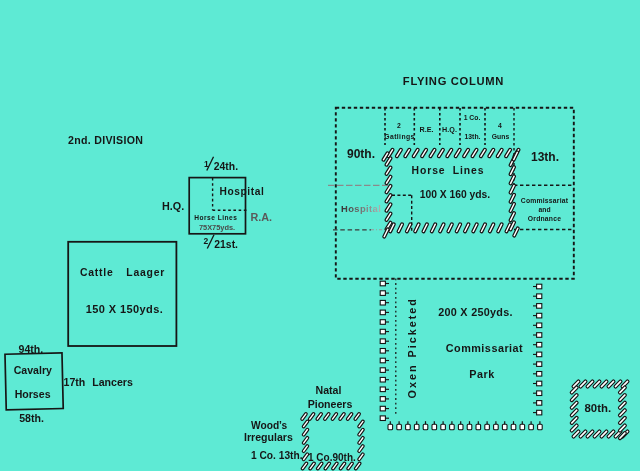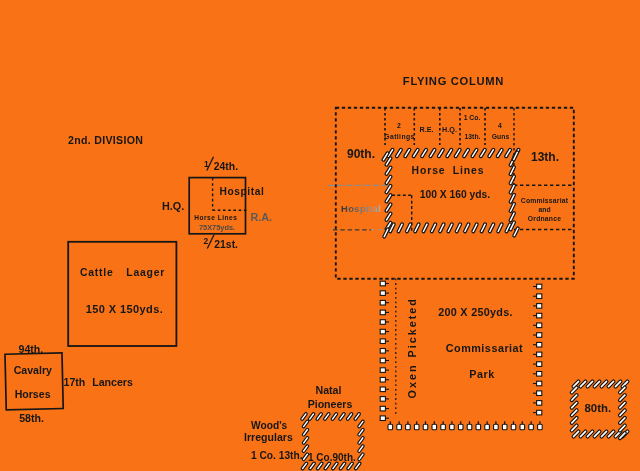--- a/index.html
+++ b/index.html
@@ -1,14 +1,14 @@
 <!DOCTYPE html>
 <html><head><meta charset="utf-8"><style>
 html,body{margin:0;padding:0;background:#fff;}
-#c{position:relative;width:640px;height:471px;background:#f97316;overflow:hidden;}
+#c{position:relative;width:640px;height:471px;background:#5eead4;overflow:hidden;}
 </style></head><body>
 <div id="c"><svg width="640" height="471" viewBox="0 0 640 471" xmlns="http://www.w3.org/2000/svg" font-family="&quot;Liberation Sans&quot;, sans-serif">
       <defs>
 <g id="hm">
           <rect x="-5.1" y="-1.35" width="10.2" height="2.7" rx="1.15" fill="#fff" stroke="#141414" stroke-width="1.2" transform="rotate(-58)"></rect>
         </g>
 <g id="hb">
           <rect x="-5.3" y="-1.35" width="10.6" height="2.7" rx="1.15" fill="#fff" stroke="#141414" stroke-width="1.2" transform="rotate(-64)"></rect>
         </g>
 <g id="hs">

